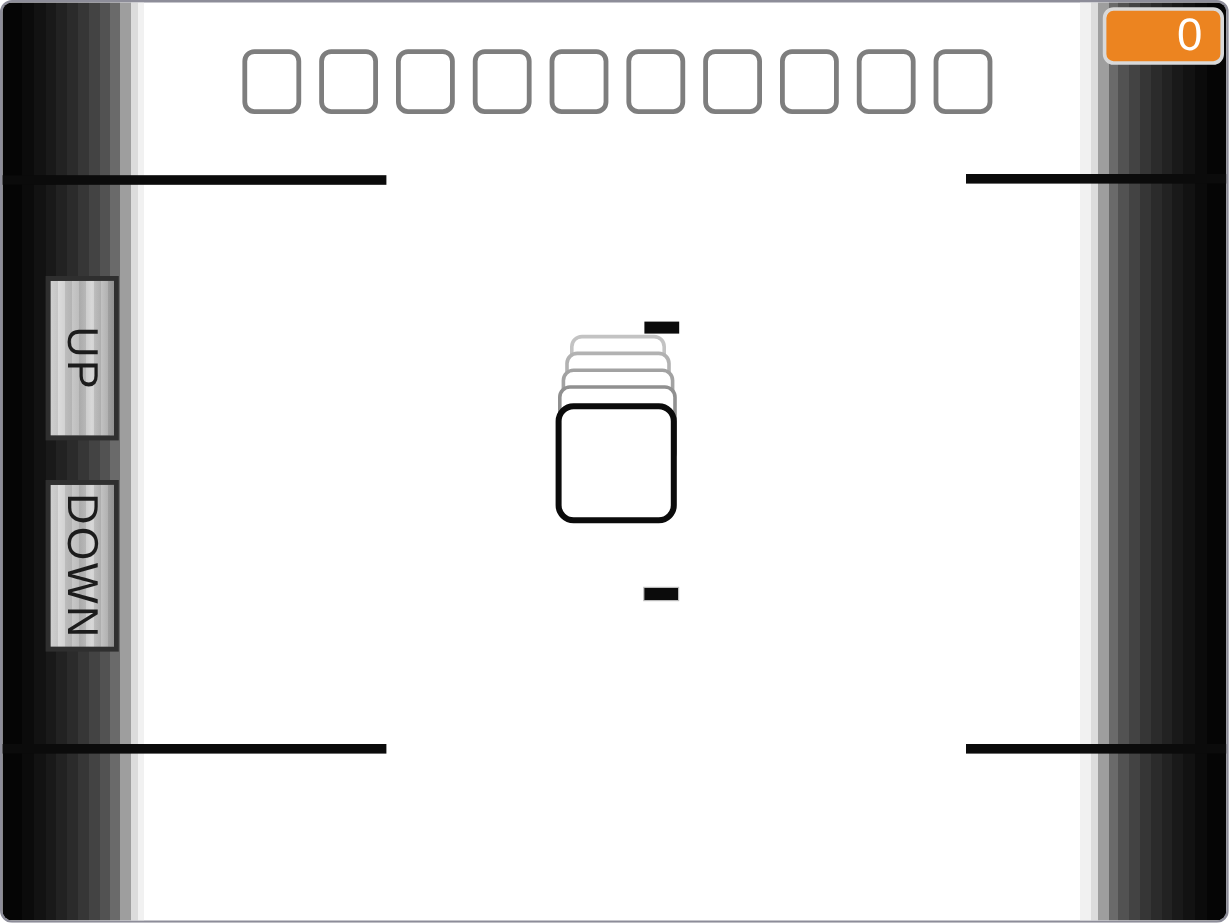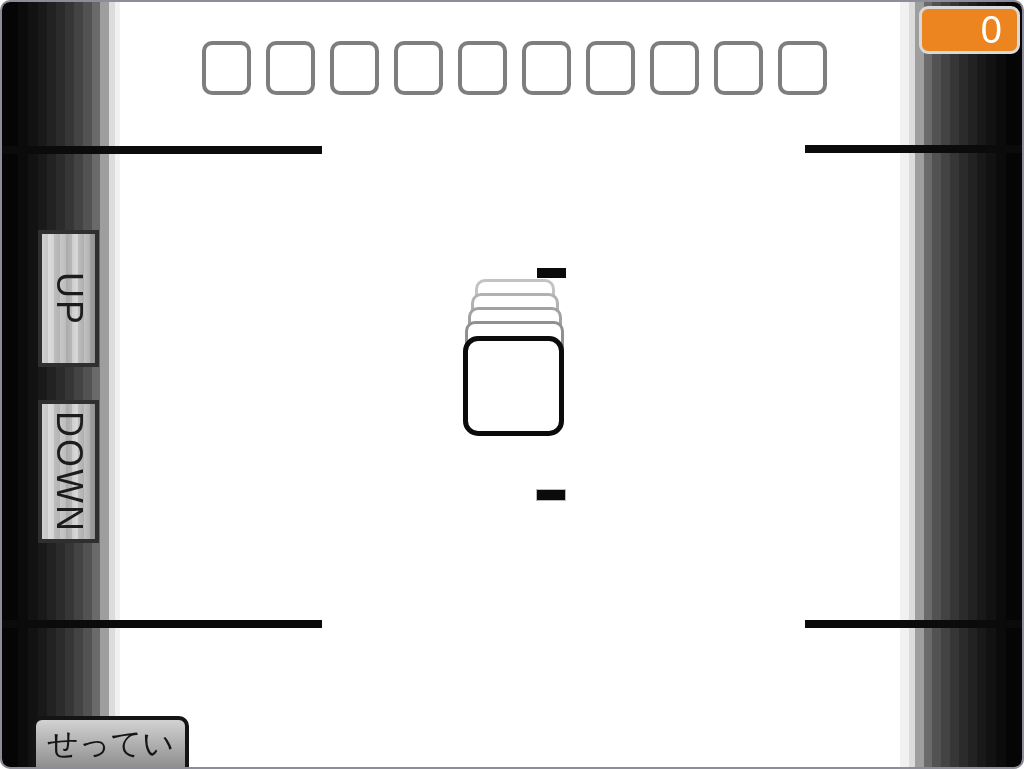--- a/index.html
+++ b/index.html
@@ -133,15 +133,14 @@
 
   <div class="ghost ghost-1"></div>
   <div class="ghost ghost-2"></div>
   <div class="ghost ghost-3"></div>
   <div class="ghost ghost-4"></div>
   <div class="card-main"></div>
 
   <div class="dash dash-top"></div>
   <div class="dash dash-bottom"></div>
 
-  <div class="settings-btn">せってい</div>
 
 </div>
 
 </body></html>

